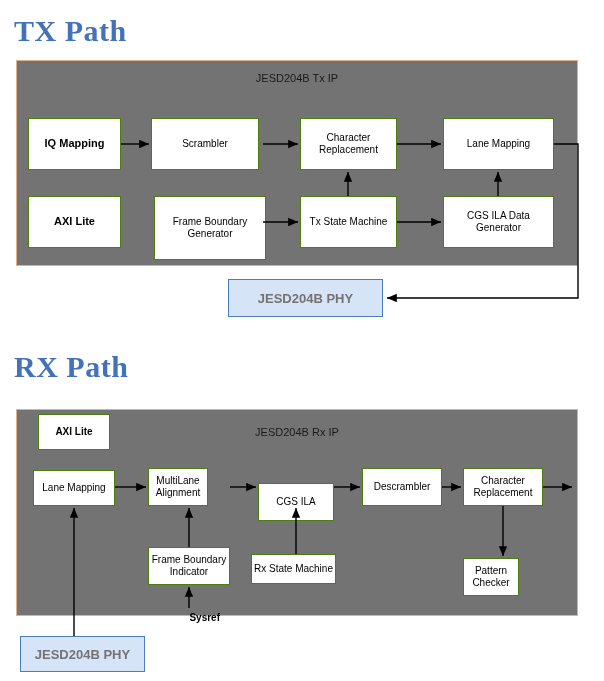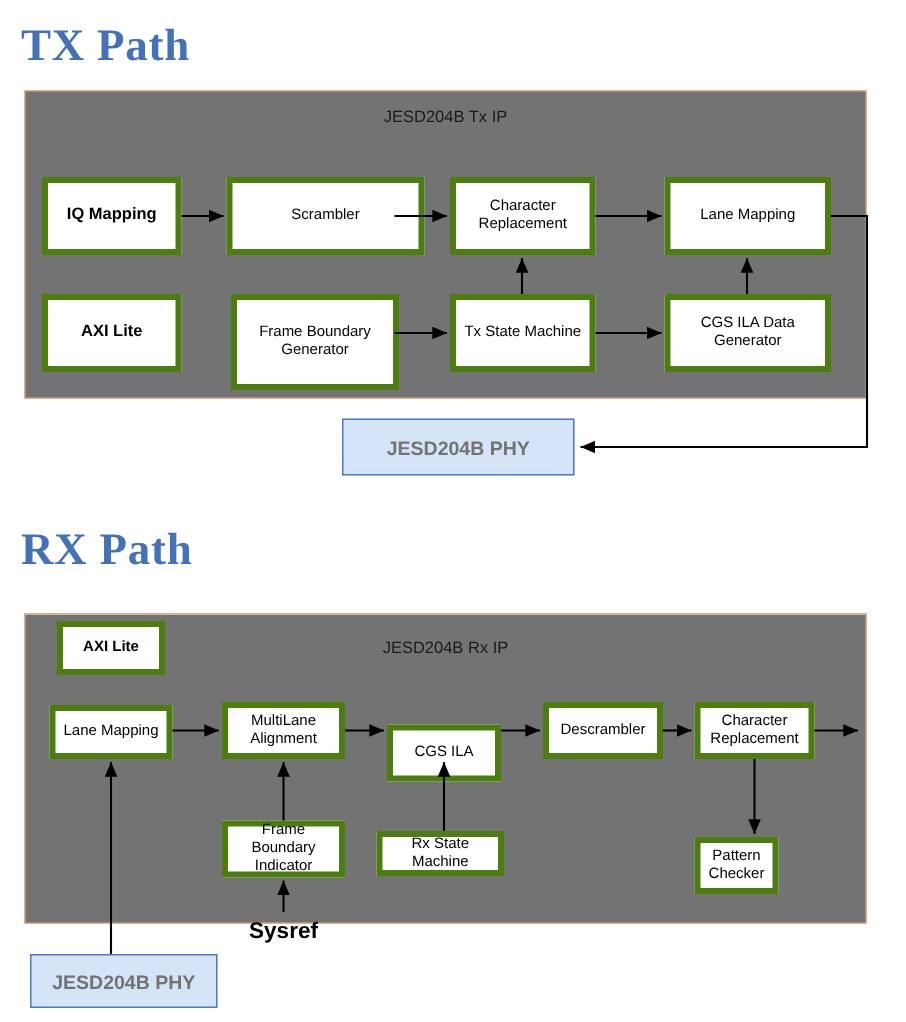--- a/index.html
+++ b/index.html
@@ -39,21 +39,21 @@
     text-align: center;
     font-size: 11px;
     color: #1a1a1a;
   }
   #tx-panel-title { top: 11px; }
   #rx-panel-title { top: 16px; }
 
   .box {
     position: absolute;
     background: #ffffff;
-    border: 4px solid #4d7c0f;
+    border: 1px solid #4d7c0f;
     box-sizing: border-box;
     display: flex;
     align-items: center;
     justify-content: center;
     text-align: center;
     font-size: 10px;
     color: #000000;
     line-height: 1.2;
     padding: 2px;
   }
@@ -66,64 +66,64 @@
     display: flex;
     align-items: center;
     justify-content: center;
     text-align: center;
     font-size: 13px;
     font-weight: bold;
     color: #737373;
   }
   .label-text {
     position: absolute;
-    font-size: 15px;
+    font-size: 10px;
     font-weight: bold;
     color: #000000;
-    text-align: center;
+    text-align: right;
   }
   svg.arrows {
     position: absolute;
     left: 0;
     top: 0;
     width: 604px;
     height: 681px;
     pointer-events: none;
   }
 </style>
 </head>
 <body>
 
 <div class="heading" id="tx-title">TX Path</div>
 
 <div class="ip-panel" id="tx-panel">
   <div class="panel-title" id="tx-panel-title">JESD204B Tx IP</div>
 </div>
 
 <div class="box bold" style="left:28px; top:118px; width:93px; height:52px;">IQ Mapping</div>
-<div class="box" style="left:151px; top:118px; width:132px; height:52px;">Scrambler</div>
+<div class="box" style="left:151px; top:118px; width:108px; height:52px;">Scrambler</div>
 <div class="box" style="left:300px; top:118px; width:97px; height:52px;">Character Replacement</div>
 <div class="box" style="left:443px; top:118px; width:111px; height:52px;">Lane Mapping</div>
 
 <div class="box bold" style="left:28px; top:196px; width:93px; height:52px;">AXI Lite</div>
 <div class="box" style="left:154px; top:196px; width:112px; height:64px;">Frame Boundary Generator</div>
 <div class="box" style="left:300px; top:196px; width:97px; height:52px;">Tx State Machine</div>
 <div class="box" style="left:443px; top:196px; width:111px; height:52px;">CGS ILA Data Generator</div>
 
 <div class="phy" style="left:228px; top:279px; width:155px; height:38px;">JESD204B PHY</div>
 
 <div class="heading" id="rx-title">RX Path</div>
 
 <div class="ip-panel" id="rx-panel">
   <div class="panel-title" id="rx-panel-title">JESD204B Rx IP</div>
 </div>
 
 <div class="box" style="left:38px; top:414px; width:72px; height:36px; font-weight:bold;">AXI Lite</div>
 <div class="box" style="left:33px; top:470px; width:82px; height:36px;">Lane Mapping</div>
-<div class="box" style="left:148px; top:468px; width:82px; height:38px;">MultiLane Alignment</div>
+<div class="box" style="left:148px; top:468px; width:60px; height:38px;">MultiLane Alignment</div>
 <div class="box" style="left:258px; top:468px; width:76px; height:38px;margin-top:15px;">CGS ILA</div>
 <div class="box" style="left:362px; top:468px; width:80px; height:38px;">Descrambler</div>
 <div class="box" style="left:463px; top:468px; width:80px; height:38px;">Character Replacement</div>
 
 <div class="box" style="left:148px; top:547px; width:82px; height:38px;">Frame Boundary Indicator</div>
 <div class="box" style="left:251px; top:554px; width:85px; height:30px;">Rx State Machine</div>
 <div class="box" style="left:463px; top:558px; width:56px; height:38px;">Pattern Checker</div>
 
 <div class="label-text" style="left:158px; top:612px; width:62px;">Sysref</div>
 

